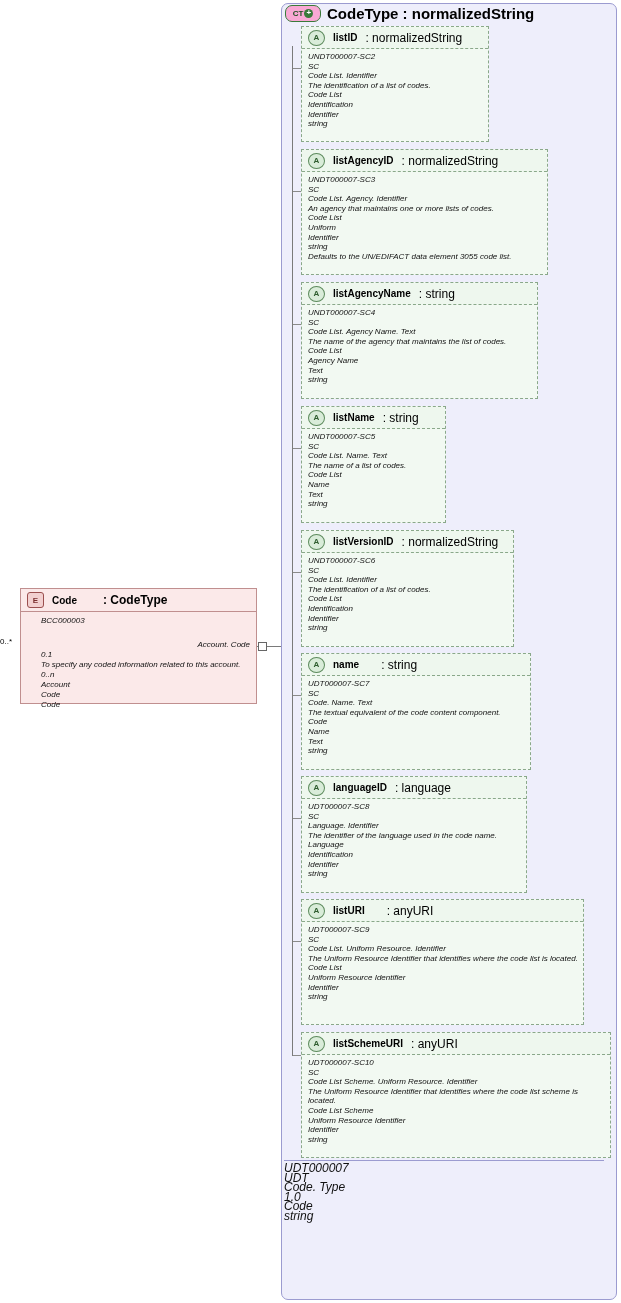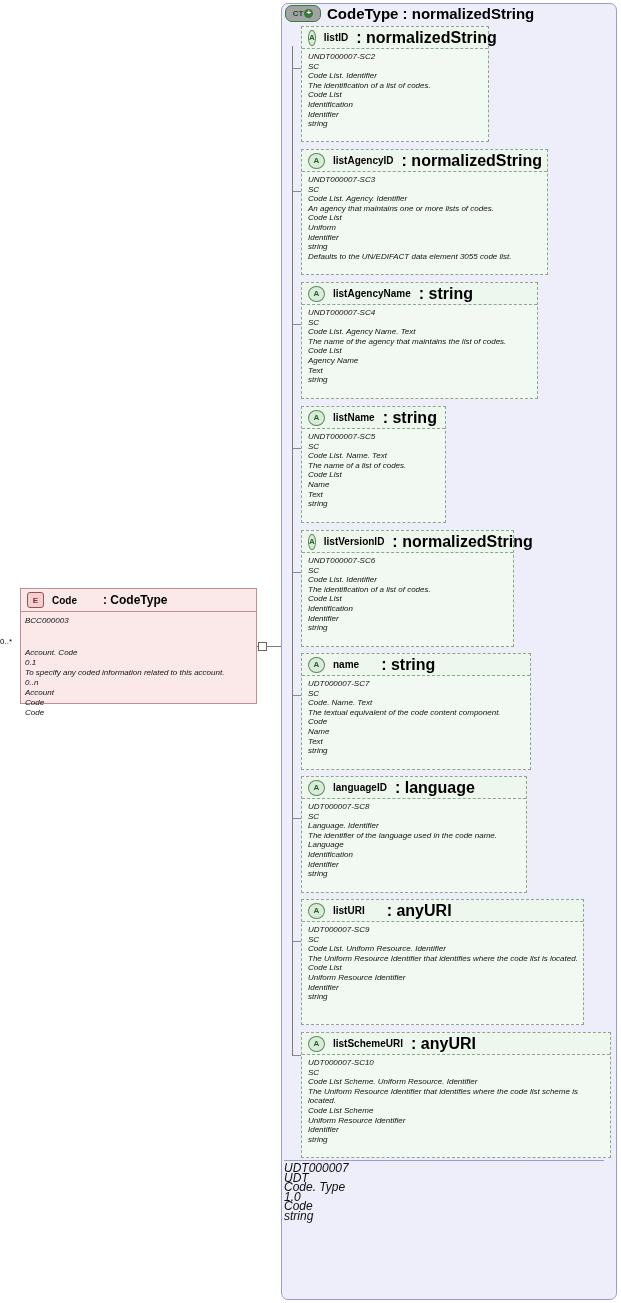--- a/index.html
+++ b/index.html
@@ -11,21 +11,21 @@
     position:absolute;left:281px;top:3px;width:336px;height:1297px;
     border:1px solid #9b9bd0;border-radius:7px;background:#eeeefb;
     box-sizing:border-box;
   }
   .ct-header{
     position:absolute;left:285px;top:4px;height:18px;
     display:flex;align-items:center;gap:6px;
   }
   .ct-badge{
     width:34px;height:15px;border:1px solid #3a7a3a;border-radius:7px;
-    background:#a3a3a3;display:flex;align-items:center;justify-content:center;
+    background:#f9a8d4;display:flex;align-items:center;justify-content:center;
     font-size:8px;font-weight:bold;color:#1d4d1d;letter-spacing:0px;gap:1px;
   }
   .ct-badge .plus{
     display:inline-block;width:9px;height:9px;border-radius:50%;
     background:#3a7a3a;color:#fff;font-size:8px;line-height:8px;text-align:center;
   }
   .ct-title{font-size:15px;font-weight:bold;color:#000;white-space:nowrap;}
 
   
   .elem-box{
@@ -36,23 +36,23 @@
     position:relative;height:22px;border-bottom:1px solid #c08f8f;
     display:flex;align-items:center;padding-left:6px;gap:8px;
   }
   .badge-E{
     width:15px;height:14px;border:1px solid #9a4f4f;border-radius:3px;
     background:#f2d0d0;display:flex;align-items:center;justify-content:center;
     font-size:8px;font-weight:bold;color:#7a2f2f;
   }
   .elem-name{font-size:10px;font-weight:bold;}
   .elem-type{font-size:12px;font-weight:bold;margin-left:18px;}
-  .elem-body{padding:4px 6px 4px 4px;}
+  .elem-body{padding:4px 6px 4px 20px;}
   .ital{font-style:italic;font-size:8px;line-height:10px;color:#111;}
-  .ital.sp{margin-top:22px;}
+  .ital.sp{margin-top:14px;text-align:right;}
 
   .mult{
     position:absolute;left:0px;top:637px;font-size:8px;color:#000;
   }
 
   
   .conn-box{
     position:absolute;left:258px;top:642px;width:9px;height:9px;
     border:1px solid #666;background:#fff;box-sizing:border-box;
   }
@@ -65,21 +65,21 @@
   .attr .hd{
     position:relative;height:21px;border-bottom:1px dashed #8aa88a;
     display:flex;align-items:center;padding-left:6px;gap:8px;background:#eef7ee;
   }
   .badge-A{
     width:15px;height:14px;border:1px solid #5c8a5c;border-radius:50%;
     background:#d9ecd9;display:flex;align-items:center;justify-content:center;
     font-size:8px;font-weight:bold;color:#2f5d2f;
   }
   .attr .nm{font-size:10px;font-weight:bold;white-space:nowrap;}
-  .attr .ty{font-size:16px;font-weight:bold;white-space:nowrap;}
+  .attr .ty{font-size:12px;font-weight:normal;white-space:nowrap;}
   .attr .bd{padding:3px 5px 3px 6px;}
   .attr .bd div{font-style:italic;font-size:8px;line-height:9.6px;color:#111;white-space:normal;}
 
   
   .stub{position:absolute;background:#8a8a8a;height:1px;width:8px;}
 
   
   .foot{
     position:absolute;left:284px;top:1160px;width:330px;
   }

